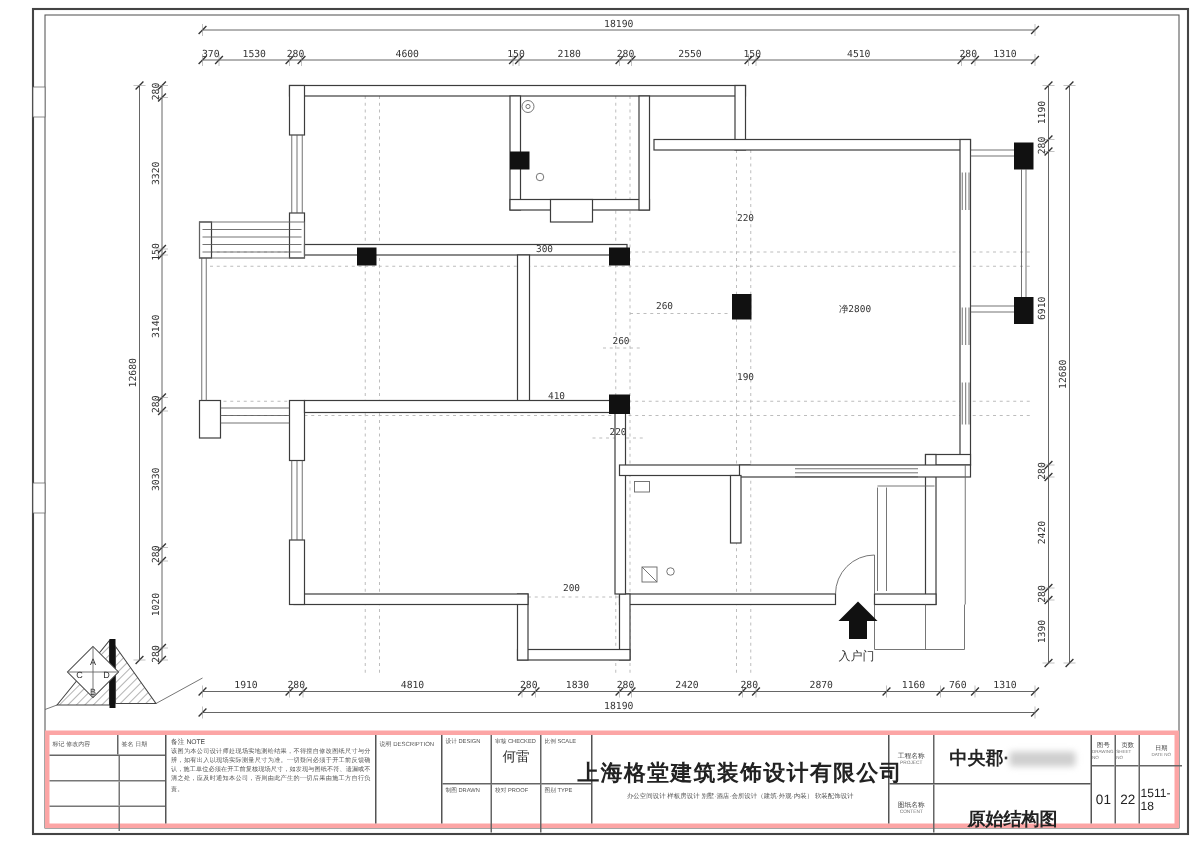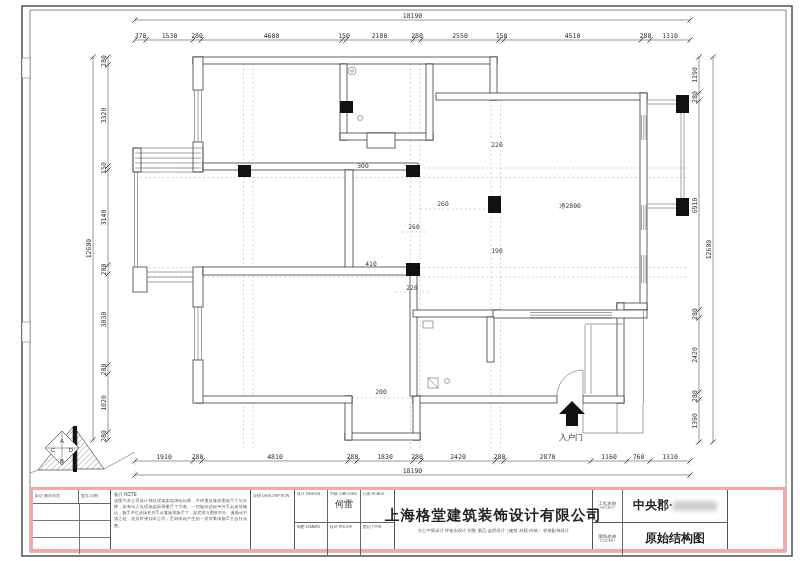--- a/index.html
+++ b/index.html
@@ -36,21 +36,21 @@
   .note .nlabel{font-size:4.5px;color:#444;margin-bottom:1px;}
   .note .ntext{font-size:4.1px;line-height:1.5;color:#555;text-align:justify;}
   .s3 .dlabel{font-size:4px;color:#555;text-align:left;padding:3px 2px;}
   .pcell{position:absolute;box-sizing:border-box;border-right:1px solid #666;border-bottom:1px solid #666;width:33.33%;height:32.5px;}
   .pcell .plab{font-size:3.8px;color:#555;padding:1px 0 0 2px;white-space:nowrap;overflow:hidden;}
   .pcell .pval{font-size:9px;text-align:center;margin-top:2px;font-family:"Liberation Sans",sans-serif;}
   .company{display:flex;flex-direction:column;justify-content:center;align-items:center;height:100%;}
   .cname{font-size:14.5px;font-weight:bold;letter-spacing:1px;white-space:nowrap;}
   .cserv{font-size:4.3px;color:#555;margin-top:3px;white-space:nowrap;}
   .prow{position:relative;height:32.5px;box-sizing:border-box;border-bottom:1px solid #555;display:flex;align-items:center;}
-  .prow:last-child{border-bottom:none;}
+  .prow:last-child{border-bottom:none;align-items:flex-end;}
   .plabbox{width:30px;border-right:1px solid #666;height:100%;box-sizing:border-box;
            display:flex;flex-direction:column;justify-content:center;align-items:center;}
   .plabbox .z1{font-size:4.5px;color:#444;}
   .plabbox .z2{font-size:3.2px;color:#777;}
   .pvalbox{flex:1;text-align:center;font-size:12px;font-weight:bold;white-space:nowrap;}
   .redact{display:inline-block;width:44px;height:10px;background:#cfcfcf;filter:blur(2px);
           vertical-align:middle;border-radius:2px;}
   .ncol{position:absolute;top:0;height:100%;box-sizing:border-box;border-right:1px solid #666;}
   .ncol:last-child{border-right:none;}
   .nhead{height:20px;border-bottom:1px solid #666;display:flex;flex-direction:column;
@@ -409,14 +409,37 @@
     </div>
     <div class="prow">
       <div class="plabbox">
         <div class="z1">图纸名称</div>
         <div class="z2">CONTENT</div>
       </div>
       <div class="pvalbox">原始结构图</div>
     </div>
   </div>
 
+  <div class="sec s7">
+    <div class="ncol" style="left:0;width:27%">
+      <div class="nhead">
+            <div class="h1">图号</div>
+            <div class="h2">DRAWING NO</div>
+          </div>
+      <div class="nval">01</div>
+    </div>
+    <div class="ncol" style="left:27%;width:27%">
+      <div class="nhead">
+            <div class="h1">页数</div>
+            <div class="h2">SHEET NO</div>
+          </div>
+      <div class="nval">22</div>
+    </div>
+    <div class="ncol" style="left:54%;width:46%">
+      <div class="nhead">
+            <div class="h1">日期</div>
+            <div class="h2">DATE NO</div>
+          </div>
+      <div class="nval" style="font-size:8px">1511-18</div>
+    </div>
+  </div>
 </div>
 </div>
 
 </body></html>

